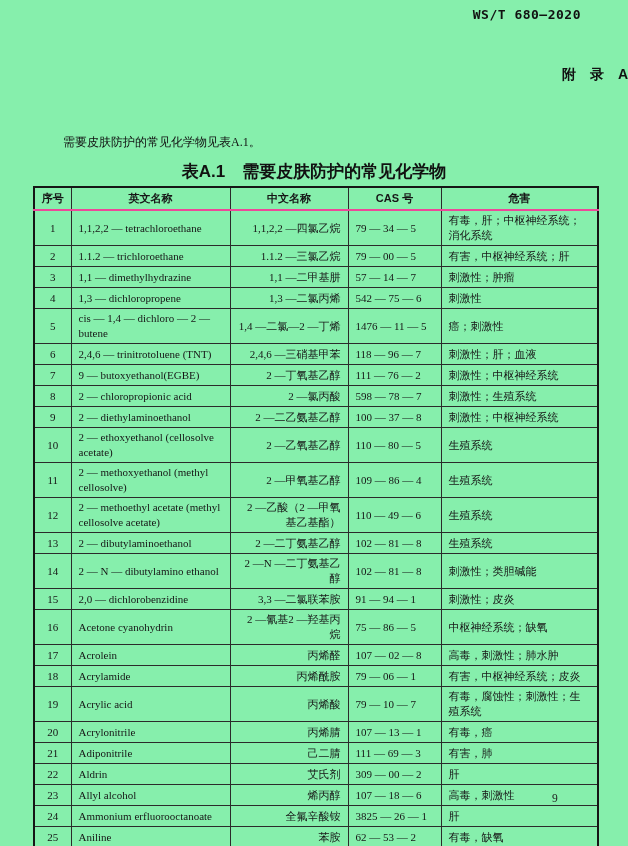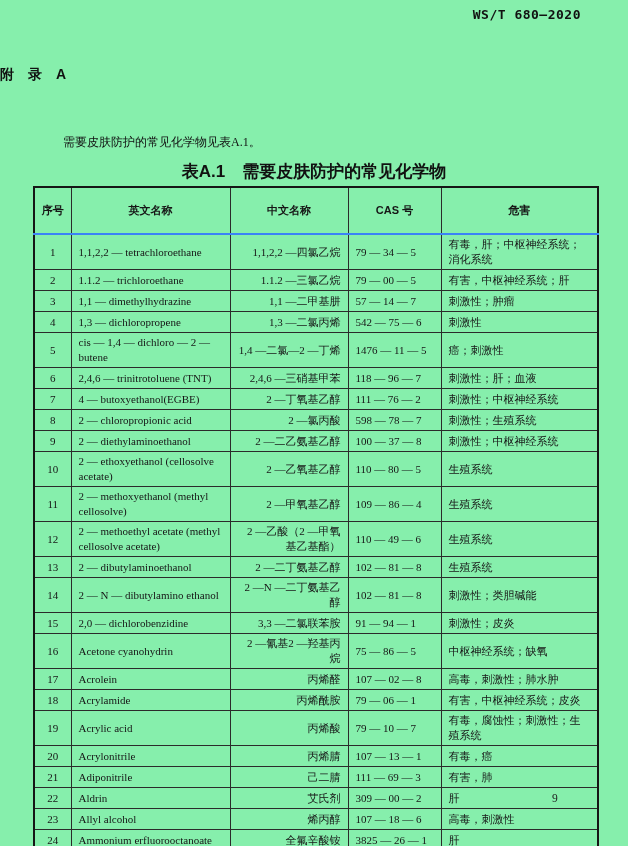--- a/index.html
+++ b/index.html
@@ -25,21 +25,21 @@
     font-weight: bold;
     font-size: 13px;
     letter-spacing: 0.5px;
     color: #111;
   }
   .appendix-title {
     position: absolute;
     top: 66px;
     left: 0;
     width: 100%;
-    text-align: left;
+    text-align: right;
     font-family: "Liberation Sans", "DejaVu Sans", sans-serif;
     font-weight: bold;
     font-size: 14px;
     color: #111;
   }
   .appendix-subtitle {
     position: absolute;
     top: 89px;
     left: 0;
     width: 100%;
@@ -100,22 +100,22 @@
     overflow: hidden;
   }
   table.chem {
     border: 2px solid #161616;
   }
   table.chem thead th {
     font-family: "Liberation Sans", "DejaVu Sans", sans-serif;
     font-weight: bold;
     text-align: center;
     height: 17px;
-    border-bottom: 2px solid #3b82f6;
-    padding: 14px 2px;
+    border-bottom: 2px solid #ec4899;
+    padding: 2px 2px;
   }
   table.chem td { height: 16px; }
   td.c0 { text-align: center; padding: 2px 1px; }
   td.c1 { text-align: left; }
   td.c2 { text-align: right; }
   td.c3 { text-align: left; padding-left: 9px; }
   td.c4 { text-align: left; }
   col.w0 { width: 37px; }
   col.w1 { width: 159px; }
   col.w2 { width: 118px; }
@@ -200,21 +200,21 @@
           </tr>
           <tr>
             <td class="c0">6</td>
             <td class="c1">2,4,6 — trinitrotoluene (TNT)</td>
             <td class="c2">2,4,6 —三硝基甲苯</td>
             <td class="c3">118 — 96 — 7</td>
             <td class="c4">刺激性；肝；血液</td>
           </tr>
           <tr>
             <td class="c0">7</td>
-            <td class="c1">4 — butoxyethanol(EGBE)</td>
+            <td class="c1">9 — butoxyethanol(EGBE)</td>
             <td class="c2">2 —丁氧基乙醇</td>
             <td class="c3">111 — 76 — 2</td>
             <td class="c4">刺激性；中枢神经系统</td>
           </tr>
           <tr>
             <td class="c0">8</td>
             <td class="c1">2 — chloropropionic acid</td>
             <td class="c2">2 —氯丙酸</td>
             <td class="c3">598 — 78 — 7</td>
             <td class="c4">刺激性；生殖系统</td>

